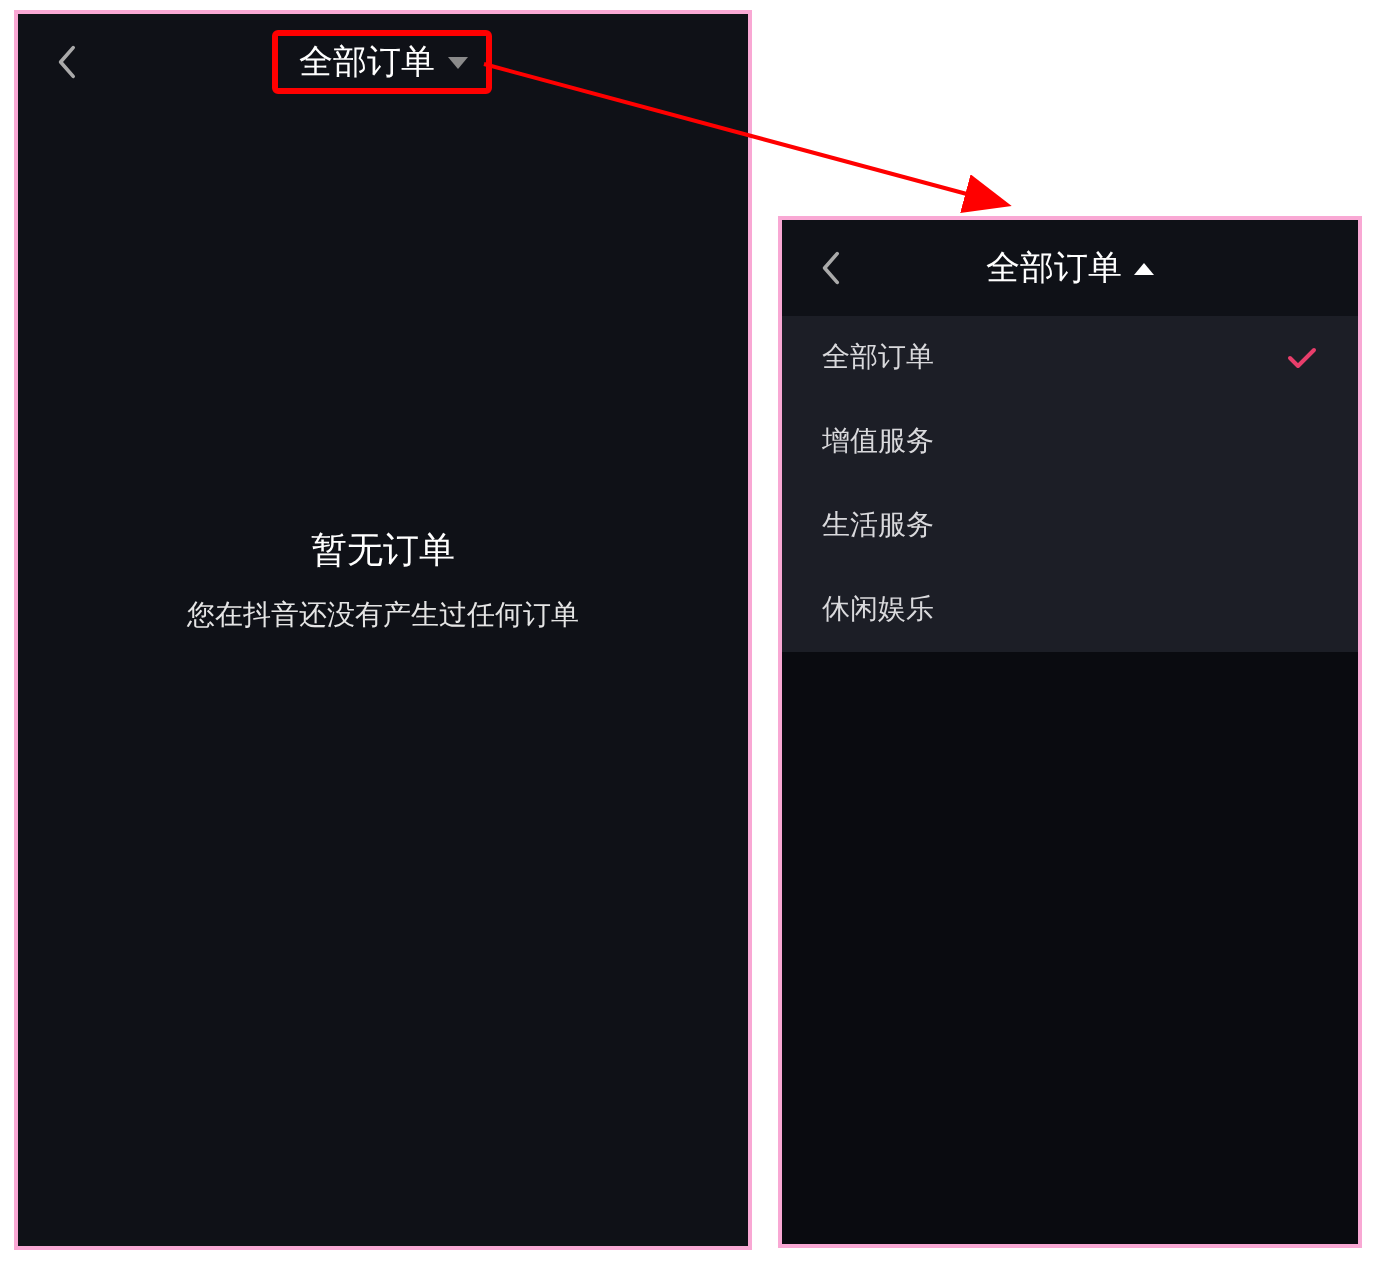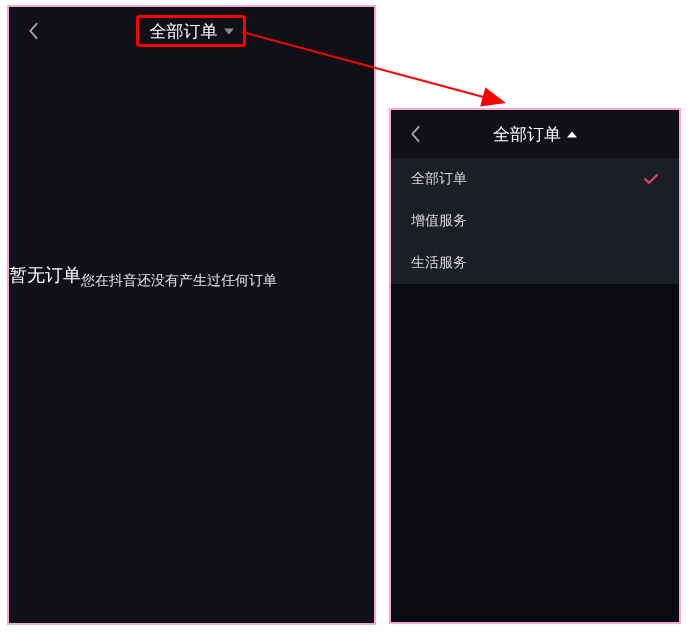--- a/index.html
+++ b/index.html
@@ -85,21 +85,21 @@
     }
     .triangle-up {
       width: 0;
       height: 0;
       border-left: 5px solid transparent;
       border-right: 5px solid transparent;
       border-bottom: 6px solid #ffffff;
     }
     .empty-state {
       display: flex;
-      flex-direction: row;
+      flex-direction: column;
       align-items: center;
       margin-top: 208px;
     }
     .empty-title {
       color: #ffffff;
       font-size: 18px;
       font-weight: 500;
       margin-bottom: 12px;
     }
     .empty-subtitle {
@@ -182,20 +182,23 @@
           <svg class="check-icon" viewBox="0 0 16 12">
             <path d="M2 6 L6 10 L14 2" stroke="#e83e6b" stroke-width="2" fill="none" stroke-linecap="round" stroke-linejoin="round"></path>
           </svg>
         </div>
         <div class="dropdown-item">
           <span>增值服务</span>
         </div>
         <div class="dropdown-item">
           <span>生活服务</span>
         </div>
+        <div class="dropdown-item">
+          <span>休闲娱乐</span>
+        </div>
       </div>
     <div class="dark-fill"></div>
   </div>
 </div>
 
 <svg class="arrow-annotation" viewBox="0 0 275 78">
   <defs>
     <marker id="arrowhead" markerWidth="12" markerHeight="10" refX="10" refY="5" orient="auto">
       <polygon points="0 0, 12 5, 0 10" fill="#ff0000"></polygon>
     </marker>

